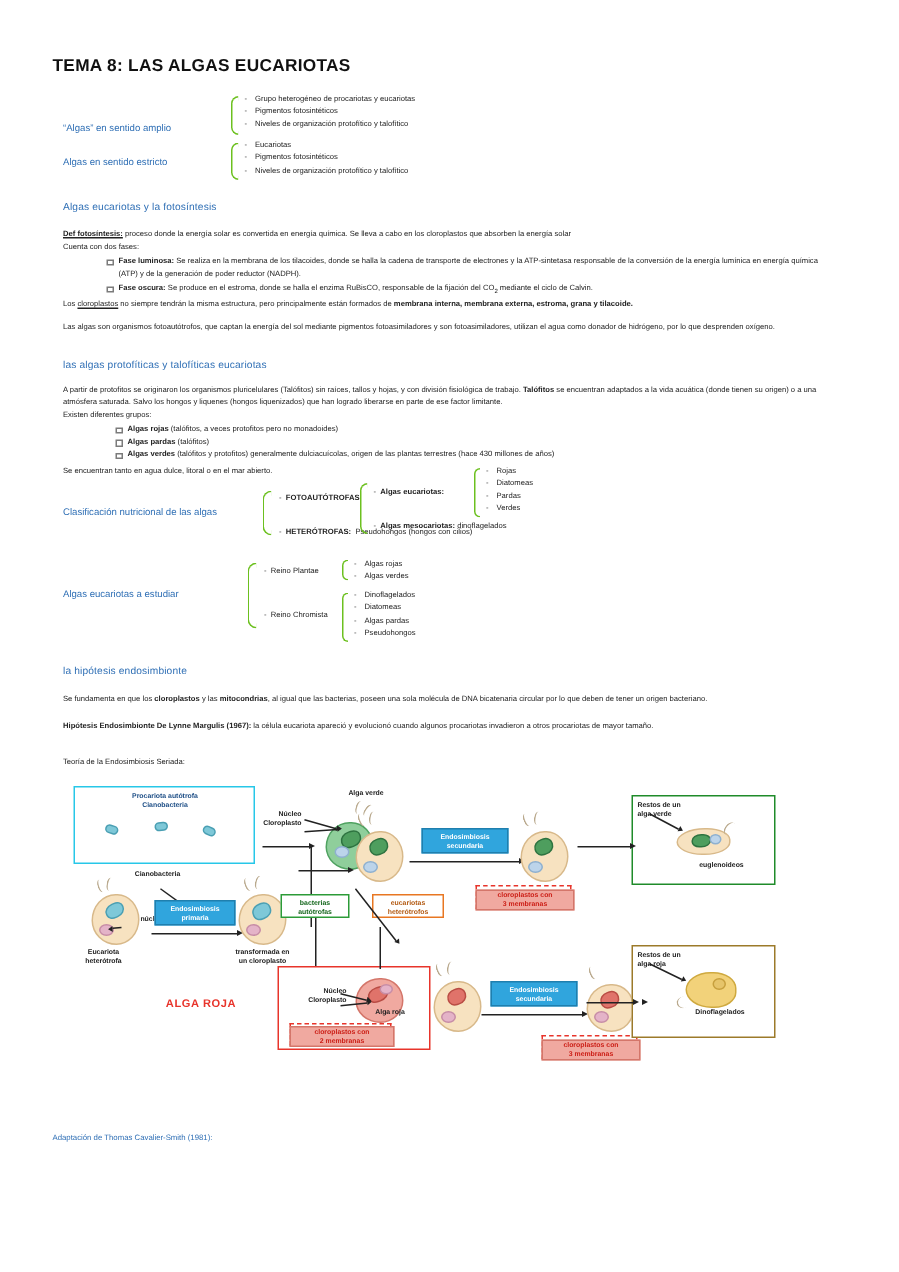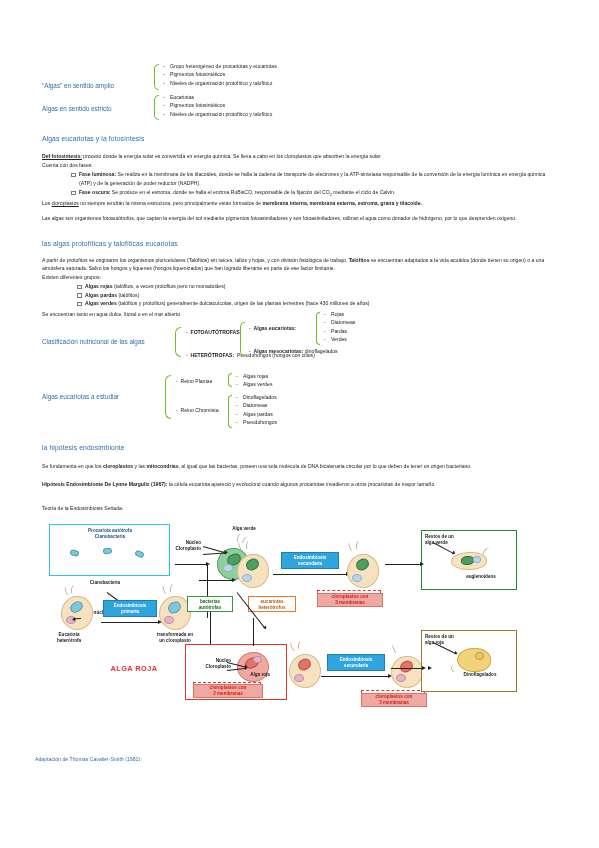--- a/index.html
+++ b/index.html
@@ -114,20 +114,21 @@
           background:#7ec8d8; border:.7px solid #4a9fb3; }
   .footer-note {
     position:absolute; left:35px; top:756px; font-size:5.2px; color:#2f6fb5;
   }
 </style>
 </head>
 <body>
 
 <div class="page">
 
+  <div class="h1">TEMA 8: LAS ALGAS EUCARIOTAS</div>
 
   <div class="lbl-blue" style="left:42px; top:82px;">“Algas” en sentido amplio</div>
   <div class="brace" style="left:154px; top:64px; height:26px;"></div>
   <div class="bullets" style="left:162px; top:62px;">
     <div class="bi">Grupo heterogéneo de procariotas y eucariotas</div>
     <div class="bi">Pigmentos fotosintéticos</div>
     <div class="bi">Niveles de organización protofítico y talofítico</div>
   </div>
 
   <div class="lbl-blue" style="left:42px; top:105px;">Algas en sentido estricto</div>

